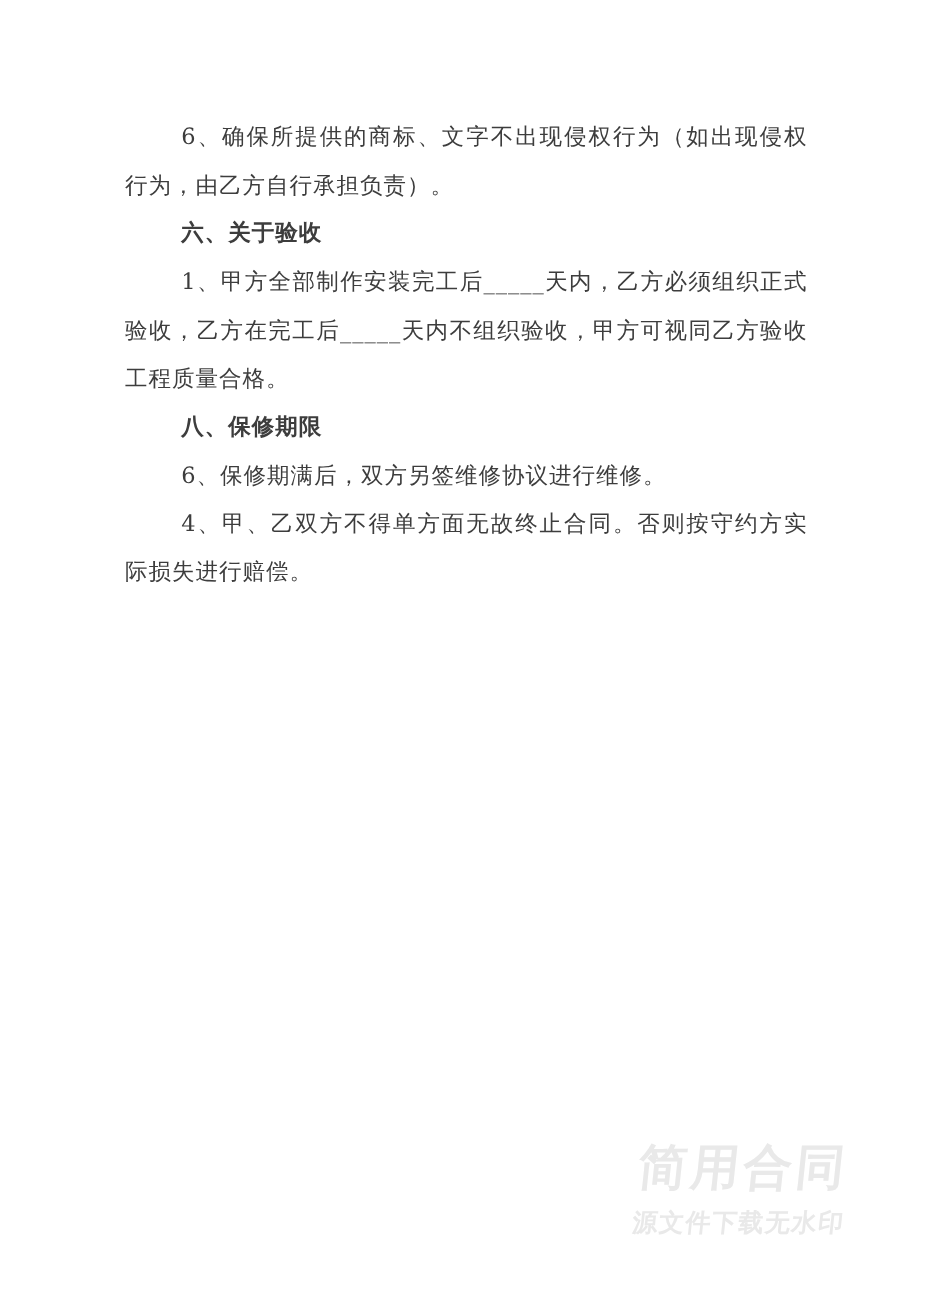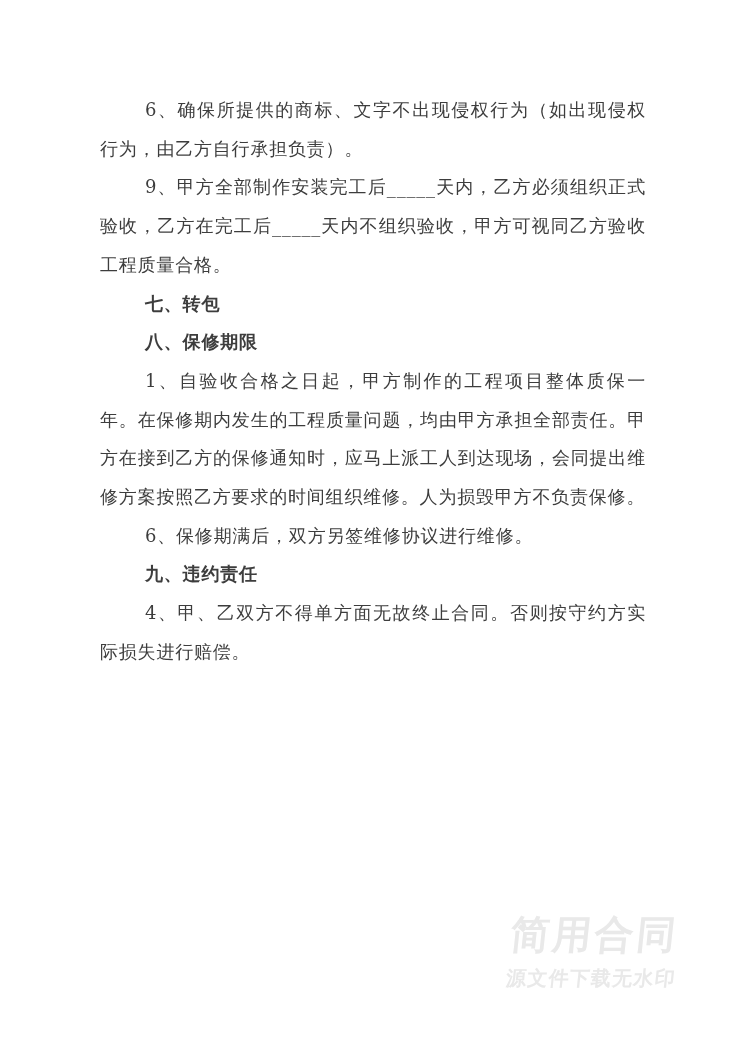--- a/index.html
+++ b/index.html
@@ -61,26 +61,24 @@
     margin-top:14px;
   }
 </style>
 </head>
 <body>
 
 <div class="page">
 
   <div class="contract-body">
     <p>6、确保所提供的商标、文字不出现侵权行为（如出现侵权行为，由乙方自行承担负责）。</p>
-    <p>9、甲方全部制作安装完工后_____天内，乙方必须组织正式验收，乙方在完工后_____天内不组织验收，甲方可视同乙方验收工程质量合格。</p>
-    <p class="heading">七、转包</p>
+    <p class="heading">六、关于验收</p>
+    <p>1、甲方全部制作安装完工后_____天内，乙方必须组织正式验收，乙方在完工后_____天内不组织验收，甲方可视同乙方验收工程质量合格。</p>
     <p class="heading">八、保修期限</p>
-    <p>1、自验收合格之日起，甲方制作的工程项目整体质保一年。在保修期内发生的工程质量问题，均由甲方承担全部责任。甲方在接到乙方的保修通知时，应马上派工人到达现场，会同提出维修方案按照乙方要求的时间组织维修。人为损毁甲方不负责保修。</p>
     <p>6、保修期满后，双方另签维修协议进行维修。</p>
-    <p class="heading">九、违约责任</p>
     <p>4、甲、乙双方不得单方面无故终止合同。否则按守约方实际损失进行赔偿。</p>
   </div>
 
   <div class="watermark">
     <div class="wm-title">简用合同</div>
     <div class="wm-sub">源文件下载无水印</div>
   </div>
 
 </div>
 

